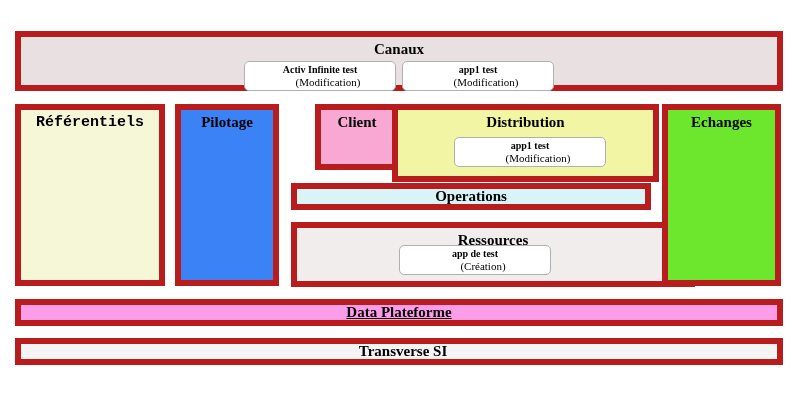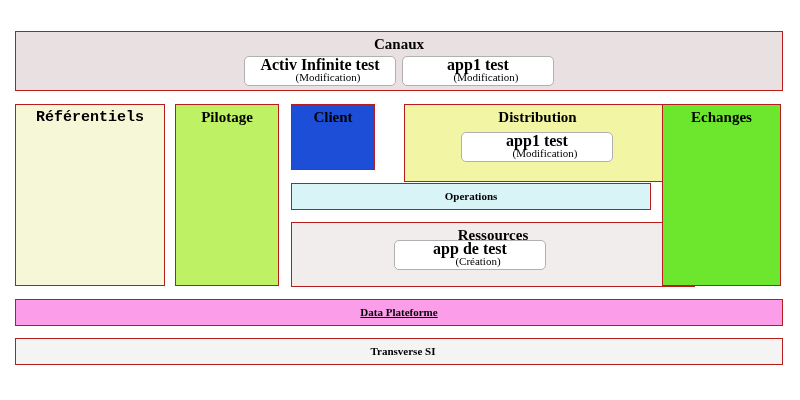--- a/index.html
+++ b/index.html
@@ -7,38 +7,38 @@
     position:relative;
     width:800px;height:400px;
     background:#ffffff;
     font-family:"Liberation Serif","DejaVu Serif",serif;
     color:#000;
     overflow:hidden;
   }
   .panel{
     position:absolute;
     box-sizing:border-box;
-    border:1px solid #b91c1c;
+    border:6px solid #b91c1c;
   }
   .panel-title{
     display:block;
     text-align:center;
     font-weight:bold;
     font-size:15px;
     padding-top:3px;
     line-height:19px;
     white-space:nowrap;
   }
   .bar-title{
     display:flex;
     align-items:center;
     justify-content:center;
     height:100%;
     font-weight:bold;
-    font-size:11px;
+    font-size:15px;
     padding-top:0;
   }
   .app-row{
     display:flex;
     justify-content:center;
     gap:6px;
     margin-top:2px;
   }
   .app-card{
     box-sizing:border-box;
@@ -48,38 +48,38 @@
     border:1px solid #b0b0b0;
     border-radius:5px;
     display:flex;
     flex-direction:column;
     align-items:center;
     justify-content:center;
     cursor:pointer;
   }
   .app-name{
     font-weight:bold;
-    font-size:16px;
+    font-size:10px;
     line-height:13px;
     white-space:nowrap;
   }
   .app-status{
     font-size:11px;
     line-height:13px;
     white-space:nowrap;
     padding-left:16px;
   }
   .app-abs{position:absolute;}
 
   
   #canaux{left:15px;top:31px;width:768px;height:60px;}
   #referentiels{left:15px;top:104px;width:150px;height:182px;}
   #pilotage{left:175px;top:104px;width:104px;height:182px;}
   #client{left:291px;top:104px;width:84px;height:66px;}
-  #distribution{left:404px;top:104px;width:267px;height:78px;}
+  #distribution{left:392px;top:104px;width:267px;height:78px;}
   #operations{left:291px;top:183px;width:360px;height:27px;}
   #ressources{left:291px;top:222px;width:404px;height:65px;}
   #echanges{left:662px;top:104px;width:119px;height:182px;}
   #data-plateforme{left:15px;top:299px;width:768px;height:27px;text-decoration:underline;}
   #transverse-si{left:15px;top:338px;width:768px;height:27px;padding-left:8px;}
 
   #distribution .app-abs{left:56px;top:27px;}
   #ressources .app-abs{left:102px;top:17px;}
 </style>
 </head>
@@ -98,25 +98,25 @@
         <span class="app-name">app1 test</span>
         <span class="app-status">(Modification)</span>
       </div>
     </div>
   </div>
 
   <div id="referentiels" class="panel" style="background-color: rgb(246, 247, 215); font-family: Liberation Mono, monospace;">
     <span class="panel-title">Référentiels</span>
   </div>
 
-  <div id="pilotage" class="panel" style="background-color: #bef264;">
+  <div id="pilotage" class="panel" style="background-color: #3b82f6;">
     <span class="panel-title">Pilotage</span>
   </div>
 
-  <div id="client" class="panel" style="background-color: #1d4ed8;">
+  <div id="client" class="panel" style="background-color: #f9a8d4; margin-left: 24px;">
     <span class="panel-title">Client</span>
   </div>
 
   <div id="distribution" class="panel" style="background-color: rgb(241, 245, 164);">
     <span class="panel-title">Distribution</span>
     <div class="app-card app-abs">
       <span class="app-name">app1 test</span>
       <span class="app-status">(Modification)</span>
     </div>
   </div>

